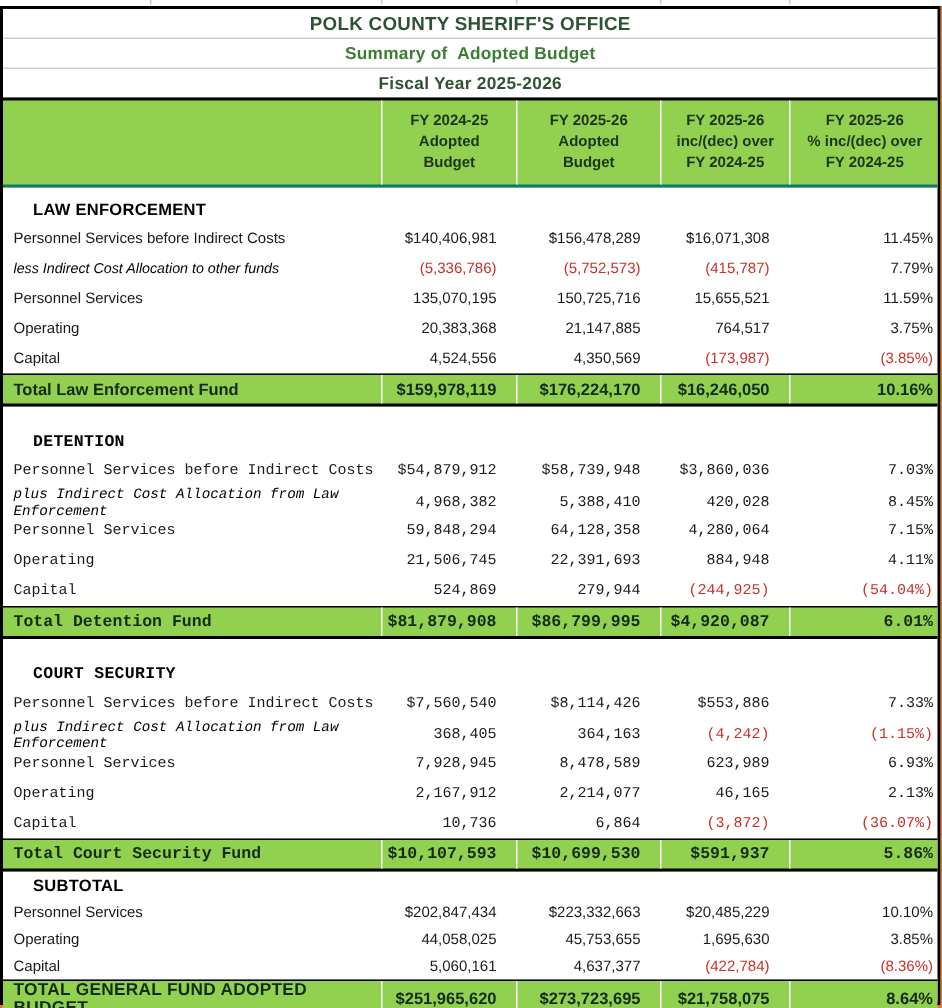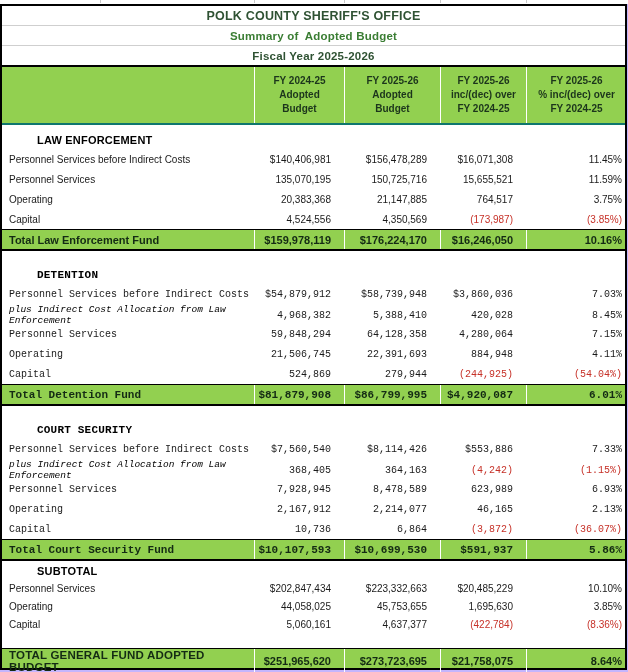--- a/index.html
+++ b/index.html
@@ -1,19 +1,19 @@
 <!DOCTYPE html>
 <html><head>
 <meta charset="utf-8">
 <style>
   html,body { margin:0; padding:0; background:#ffffff; }
   .sheet {
     position:relative;
     width:628px; height:672px;
-    background:#c4b5fd;
+    background:#f97316;
     font-family:"Liberation Sans", sans-serif;
     overflow:hidden;
     box-sizing:border-box;
   }
   
   .top-strip { position:relative; height:4px; background:#ffffff; }
   .tick { position:absolute; top:0; width:1px; height:3px; background:#c9c9c9; }
 
   .frame {
     position:absolute; top:4px; left:0; right:1px; bottom:2px;
@@ -55,21 +55,20 @@
 
   .section { display:flex; flex-direction:column; }
   .section.s0 { padding-top:6px; }
   .section.s1, .section.s2 { padding-top:15px;font-family:Liberation Mono, monospace; }
   .section.s3 { padding-top:2px; flex:1 1 auto; }
 
   .section-name {
     height:18px; display:flex; align-items:center;
     padding-left:20px; font-weight:bold; font-size:11px; color:#000;
     letter-spacing:.2px;
-    margin-left:15px;
   }
   .section.s3 .section-name { height:16px; }
 
   .data-row { align-items:center; height:20px; font-size:10px; color:#1a1a1a; }
   .section.s3 .data-row { height:18px; }
   .data-row .label { padding-left:7px; }
   .data-row .label.italic { font-style:italic; font-size:9.5px; color:#000; }
   .num { text-align:right; padding-right:13px; }
   .pct { text-align:right; padding-right:4px; }
   .neg { color:#c63128; }
@@ -138,20 +137,27 @@
         <div class="section s0">
           <div class="section-name">LAW ENFORCEMENT</div>
           <div class="data-row grid-cols">
             <div class="label">Personnel Services before Indirect Costs</div>
             <div class="num">$140,406,981</div>
             <div class="num">$156,478,289</div>
             <div class="num">$16,071,308</div>
             <div class="pct">11.45%</div>
           </div>
           <div class="data-row grid-cols">
+            <div class="label italic">less Indirect Cost Allocation to other funds</div>
+            <div class="num neg">(5,336,786)</div>
+            <div class="num neg">(5,752,573)</div>
+            <div class="num neg">(415,787)</div>
+            <div class="pct">7.79%</div>
+          </div>
+          <div class="data-row grid-cols">
             <div class="label">Personnel Services</div>
             <div class="num">135,070,195</div>
             <div class="num">150,725,716</div>
             <div class="num">15,655,521</div>
             <div class="pct">11.59%</div>
           </div>
           <div class="data-row grid-cols">
             <div class="label">Operating</div>
             <div class="num">20,383,368</div>
             <div class="num">21,147,885</div>

